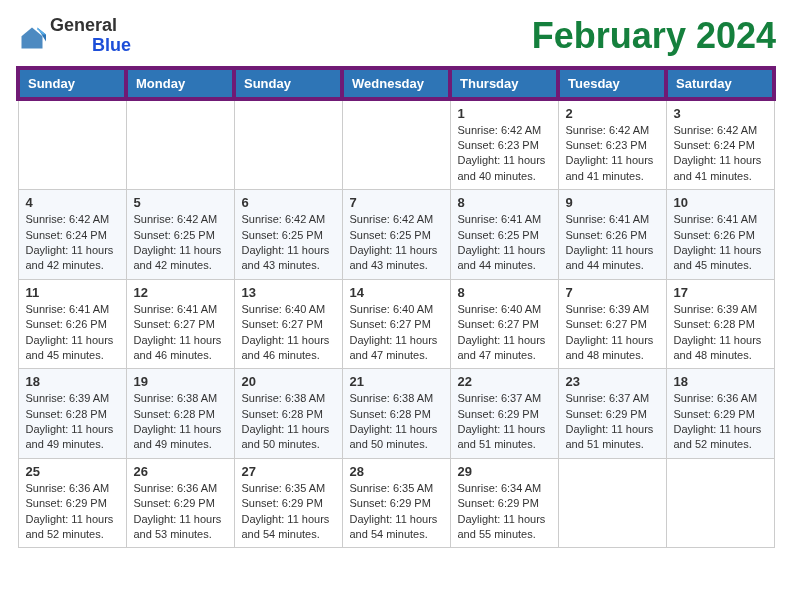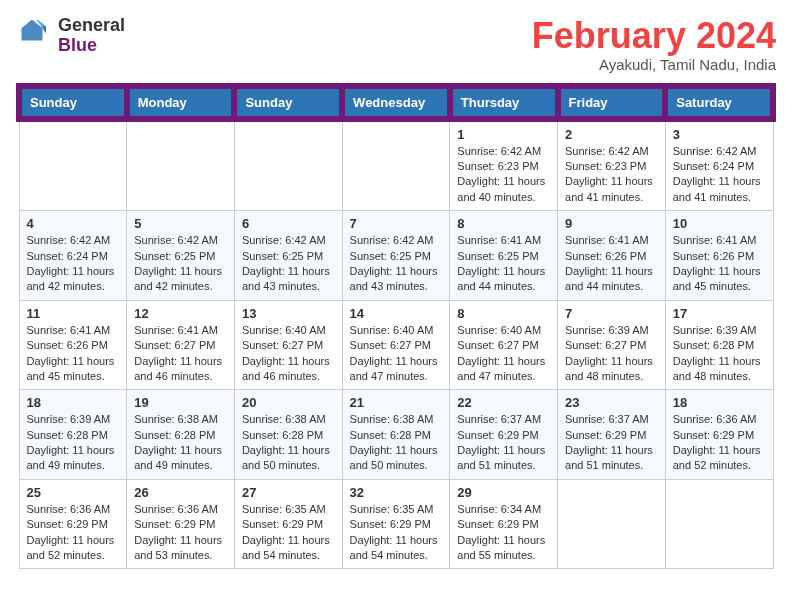--- a/index.html
+++ b/index.html
@@ -11,61 +11,61 @@
       padding: 16px;
     }
     .header-section {
       display: flex;
       justify-content: space-between;
       align-items: flex-start;
       margin-bottom: 10px;
     }
     .logo {
       display: flex;
-      align-items: flex-start;
-      gap: 12px;
+      align-items: flex-end;
+      gap: 4px;
     }
     .logo-text {
       font-size: 18px;
       font-weight: bold;
       line-height: 1.1;
     }
     .logo-general { color: #333; }
-    .logo-blue { color: #701a75; }
+    .logo-blue { color: #1d4ed8; margin-left: 42px; }
     .logo-icon {
       width: 28px;
       height: 28px;
       margin-left: 2px;
     }
     .title-block {
       text-align: right;
     }
     .month-title {
       font-size: 36px;
       font-weight: bold;
-      color: #ef4444;
+      color: #15803d;
       line-height: 1.1;
     }
     .location-subtitle {
       font-size: 15px;
       color: #555;
     }
     .calendar-table {
       width: 100%;
       border-collapse: collapse;
       border: 1px solid #ccc;
     }
     .calendar-table th {
       background-color: #2e75b6;
       color: #fff;
       text-align: left;
       padding: 6px 8px;
       font-size: 13px;
       font-weight: bold;
-      border: 6px solid #701a75;
+      border: 4px solid #701a75;
     }
     .calendar-table td {
       vertical-align: top;
       padding: 5px 7px;
       border: 1px solid #ccc;
       font-size: 11px;
       color: #333;
       width: calc(100% / 7);
       min-height: 80px;
       height: 82px;
@@ -109,33 +109,32 @@
     </div>
     <div>
       <div class="logo-text">
         <span class="logo-general">General</span><br>
         <span class="logo-blue">Blue</span>
       </div>
     </div>
   </div>
   <div class="title-block">
     <div class="month-title">February 2024</div>
-    <div class="location-subtitle">Ayakudi, Tamil Nadu, India</div>
   </div>
 </div>
 
 <table class="calendar-table">
   <thead>
     <tr id="header-row">
     <th>Sunday</th>
         <th>Monday</th>
         <th>Sunday</th>
         <th>Wednesday</th>
         <th>Thursday</th>
-        <th>Friday</th>
+        <th>Tuesday</th>
         <th>Saturday</th>
       </tr>
   </thead>
   <tbody id="calendar-body">
   <tr>
         <td class="empty-cell"></td>
         <td class="empty-cell"></td>
         <td class="empty-cell"></td>
         <td class="empty-cell"></td>
         <td>
@@ -248,21 +247,21 @@
         </td>
         <td>
           <span class="day-number">26</span>
           <div class="cell-info">Sunrise: 6:36 AM<br>Sunset: 6:29 PM<br>Daylight: 11 hours and 53 minutes.</div>
         </td>
         <td>
           <span class="day-number">27</span>
           <div class="cell-info">Sunrise: 6:35 AM<br>Sunset: 6:29 PM<br>Daylight: 11 hours and 54 minutes.</div>
         </td>
         <td>
-          <span class="day-number">32</span>
+          <span class="day-number">28</span>
           <div class="cell-info">Sunrise: 6:35 AM<br>Sunset: 6:29 PM<br>Daylight: 11 hours and 54 minutes.</div>
         </td>
         <td>
           <span class="day-number">29</span>
           <div class="cell-info">Sunrise: 6:34 AM<br>Sunset: 6:29 PM<br>Daylight: 11 hours and 55 minutes.</div>
         </td>
         <td class="empty-cell"></td>
         <td class="empty-cell"></td>
       </tr>
     </tbody>

